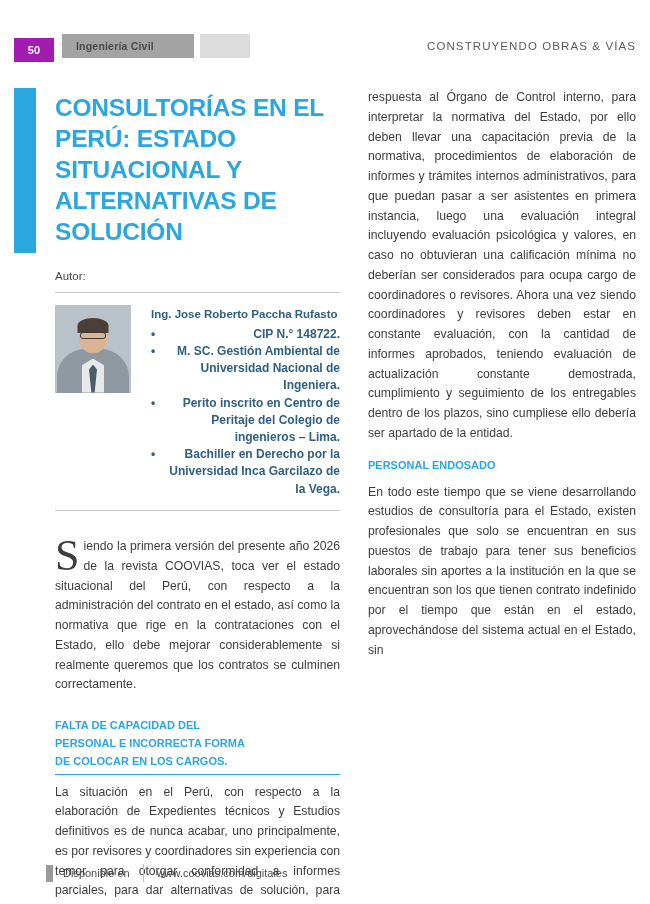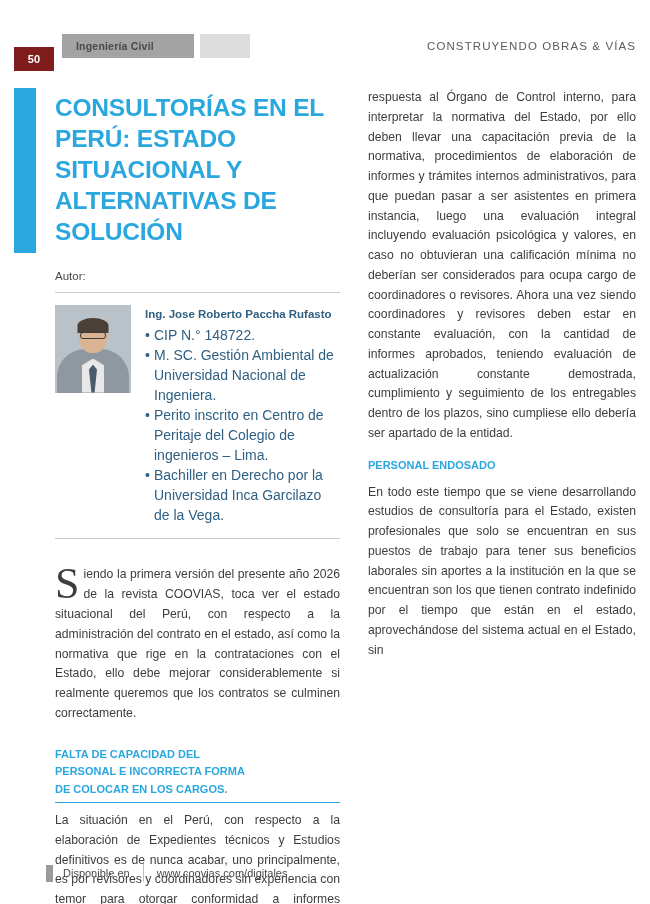--- a/index.html
+++ b/index.html
@@ -20,24 +20,24 @@
   .header {
     position: absolute;
     top: 34px;
     left: 0;
     width: 650px;
     height: 24px;
   }
   .page-num {
     position: absolute;
     left: 14px;
-    top: 13px;
+    top: 4px;
     width: 40px;
     height: 24px;
-    background: #7f1d1d;
+    background: #a21caf;
     color: #ffffff;
     font-size: 11px;
     font-weight: bold;
     display: flex;
     align-items: center;
     justify-content: center;
     letter-spacing: 0.2px;
   }
   .header-cat {
     position: absolute;
@@ -114,21 +114,21 @@
     font-size: 11.5px;
     margin: 0 0 10px 0;
   }
 
   
   .author-box {
     border-top: 1px solid #c9c9c9;
     border-bottom: 1px solid #c9c9c9;
     padding: 12px 0 12px 0;
     display: flex;
-    gap: 14px;
+    gap: 20px;
     margin-bottom: 26px;
   }
   .author-photo {
     width: 76px;
     height: 88px;
     flex: none;
     position: relative;
     overflow: hidden;
     background: linear-gradient(#c7cdd3, #aab3bb);
   }
@@ -209,26 +209,27 @@
     line-height: 1.32;
     margin: 0 0 4px 0;
   }
   .author-list {
     list-style: none;
     margin: 0;
     padding: 0;
   }
   .author-list li {
     color: #2f5f82;
-    font-size: 14px;
-    font-weight: normal;
+    font-size: 12px;
+    font-weight: bold;
     line-height: 1.42;
     padding-left: 9px;
     position: relative;
     margin-bottom: 0.5px;
+    text-align: right;
   }
   .author-list li::before {
     content: "•";
     position: absolute;
     left: 0;
     top: 0;
   }
 
   
   p.body {

